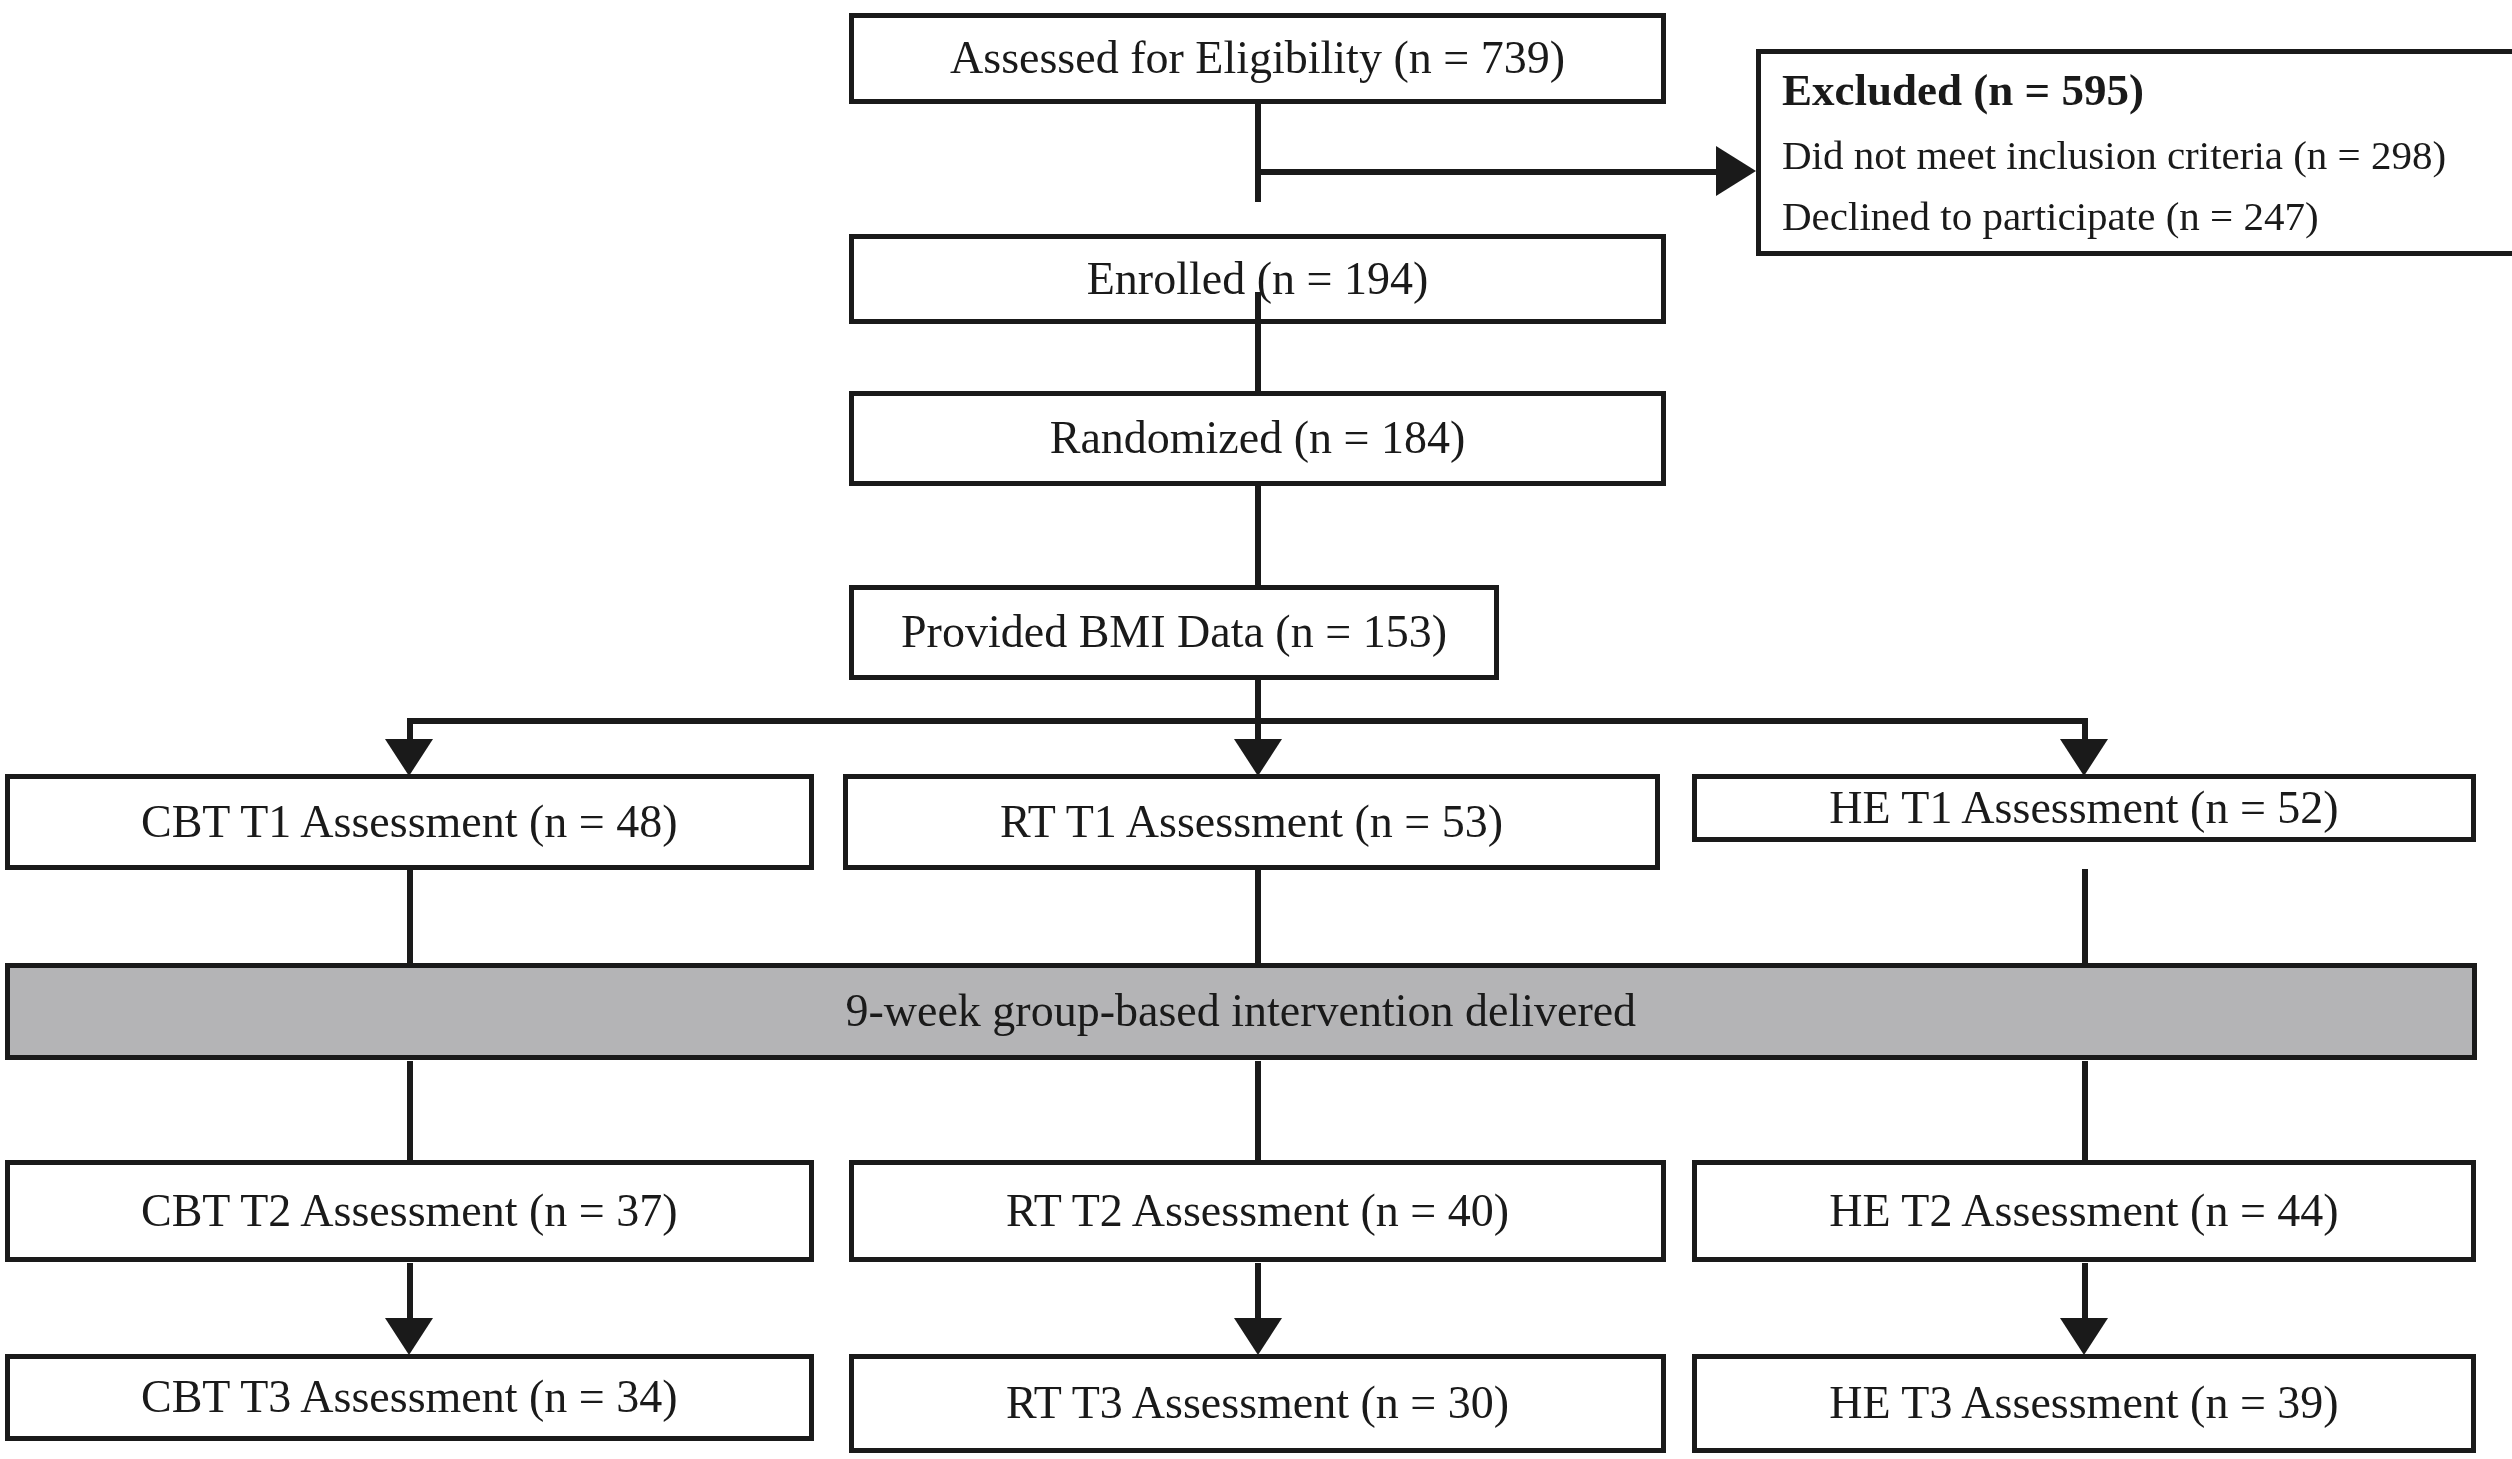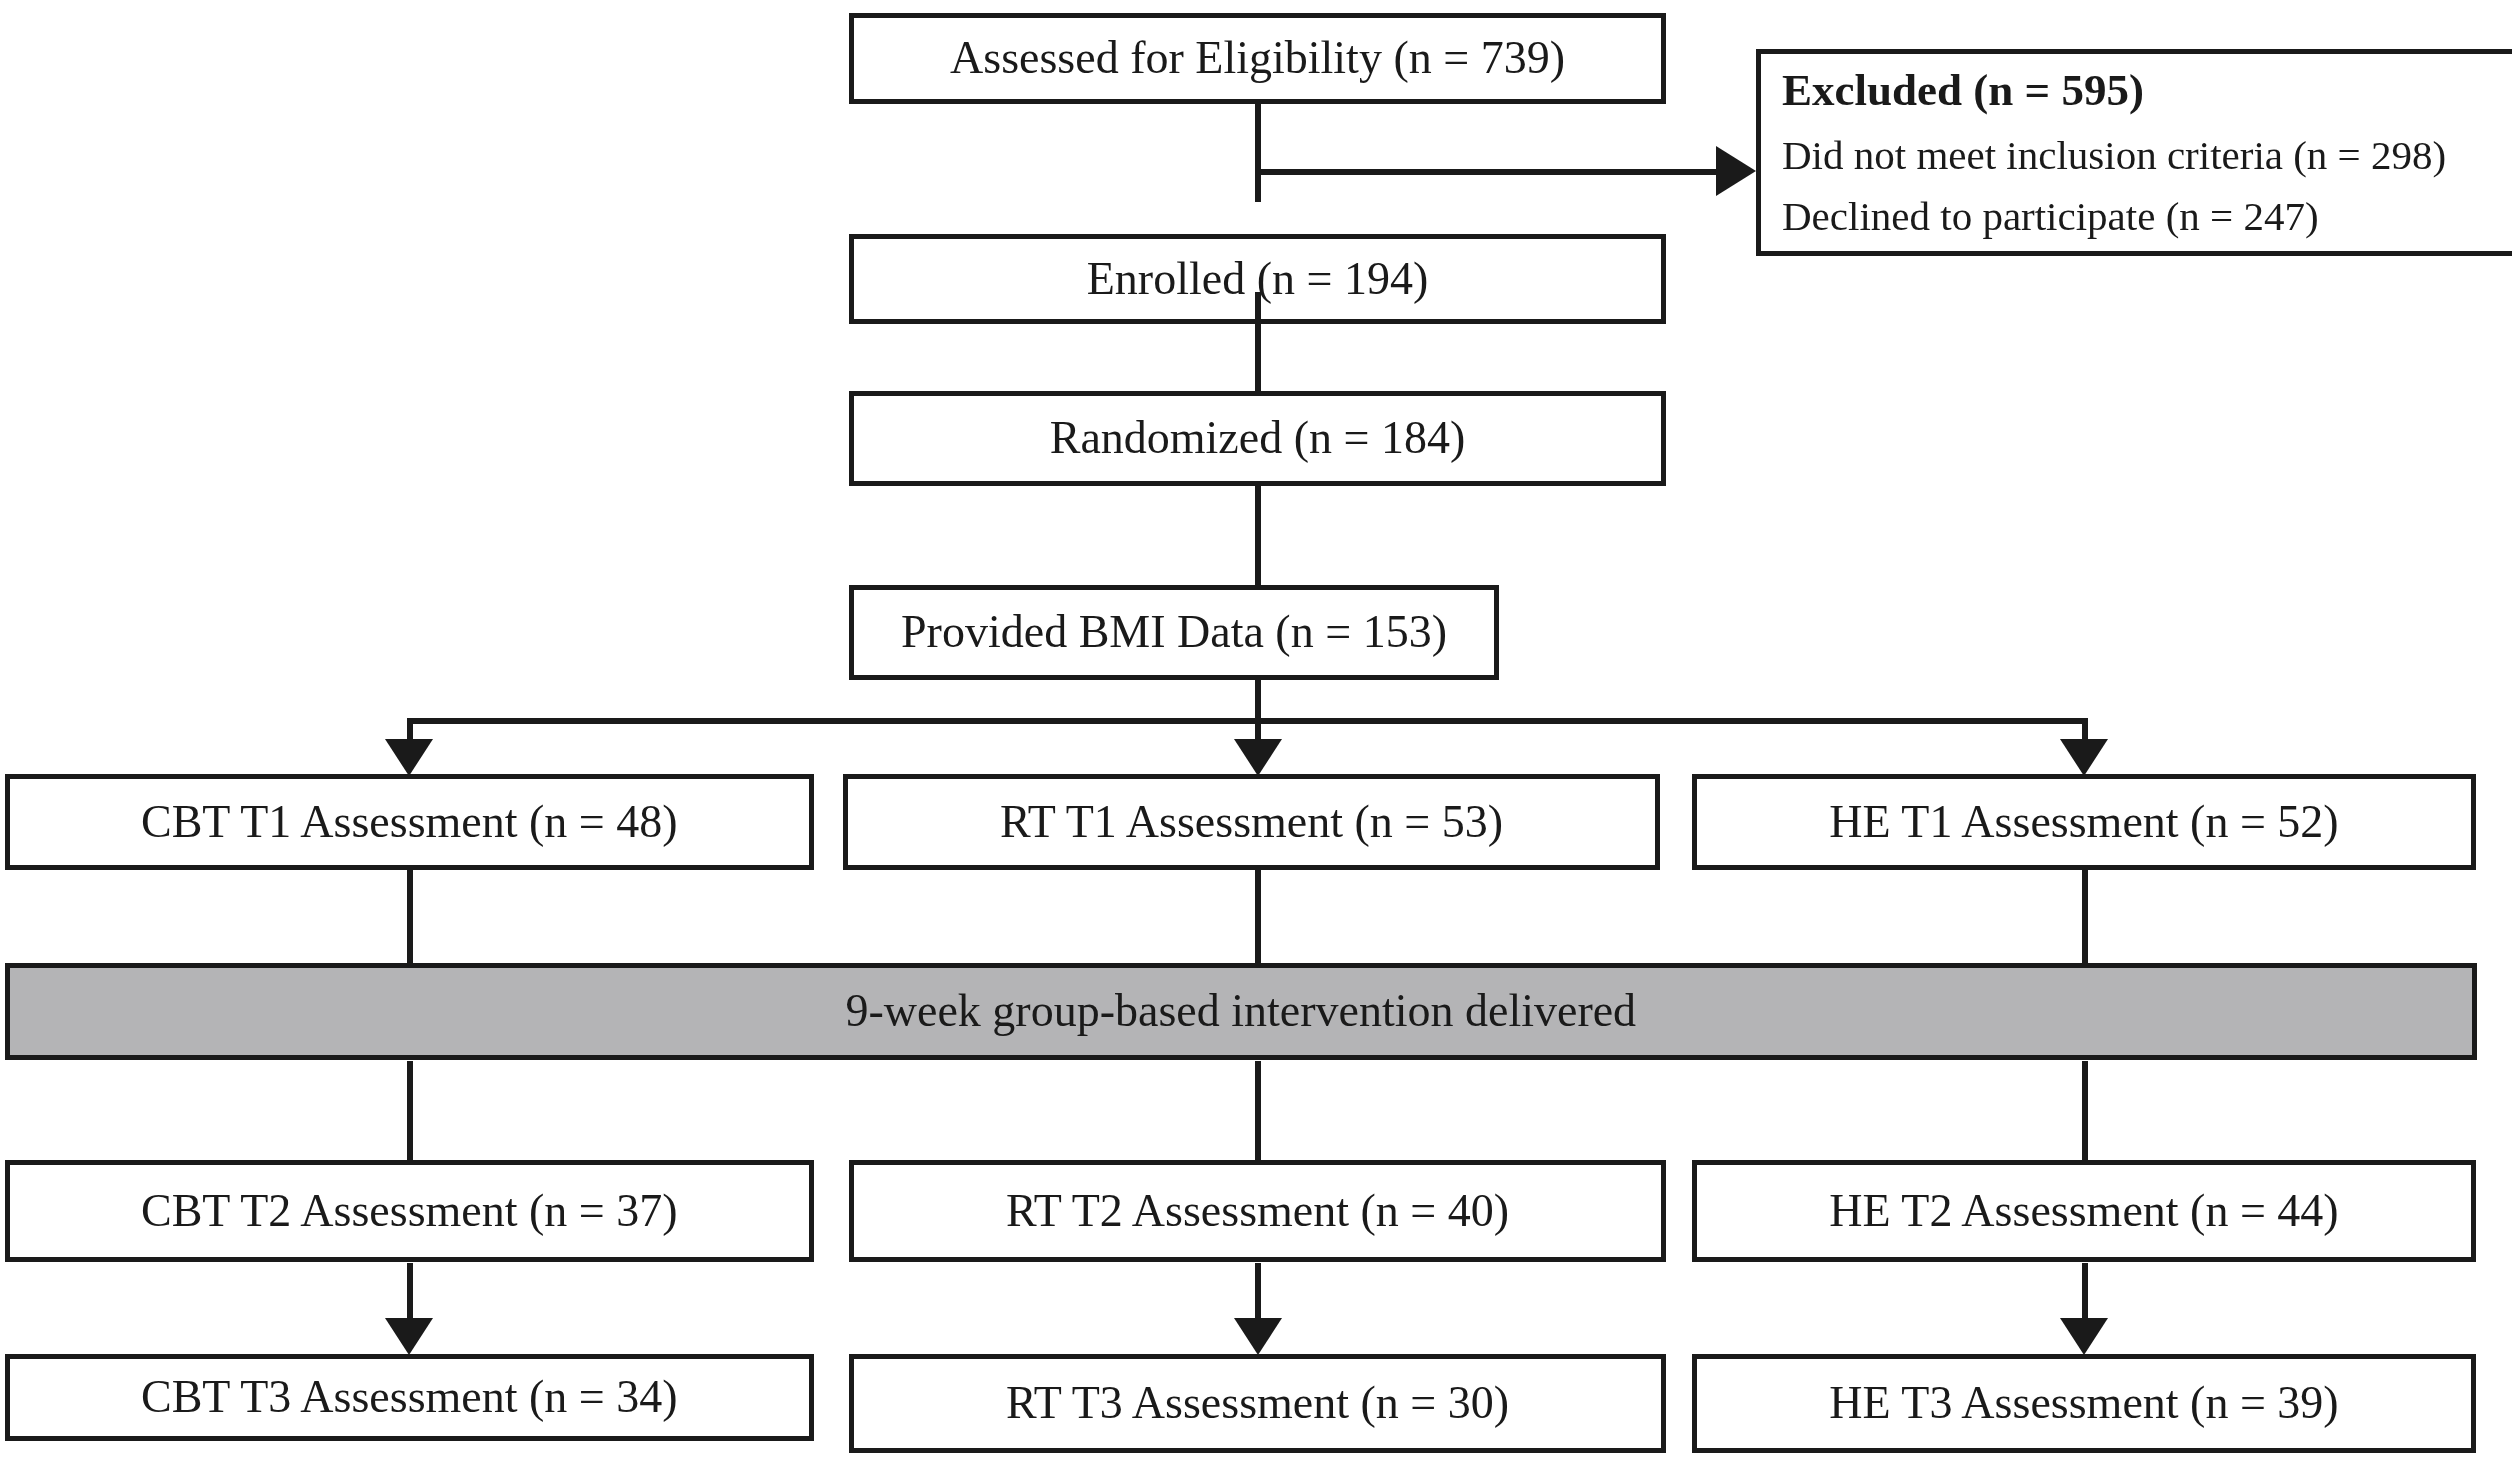--- a/index.html
+++ b/index.html
@@ -104,21 +104,21 @@
 
   <div class="vline" style="left:2082px;top:718px;height:25.5px;"></div>
   <div class="arrow-down" style="left:2060px;top:739px;"></div>
 
   <div class="box" style="left:4.8px;top:774px;width:809px;height:96px;">
     <span>CBT T1 Assessment (n = 48)</span>
   </div>
   <div class="box" style="left:843px;top:774px;width:817px;height:96px;">
     <span>RT T1 Assessment (n = 53)</span>
   </div>
-  <div class="box" style="left:1692px;top:774px;width:784px;height:96px;">
+  <div class="box" style="left:1692px;top:774px;width:784px;height:68px;">
     <span>HE T1 Assessment (n = 52)</span>
   </div>
 
   <div class="vline" style="left:407px;top:869px;height:94px;"></div>
   <div class="vline" style="left:1255px;top:869px;height:94px;"></div>
   <div class="vline" style="left:2082px;top:869px;height:94px;"></div>
 
   <div class="box gray" style="left:4.8px;top:963px;width:2472px;height:97px;">
     <span>9-week group-based intervention delivered</span>
   </div>

